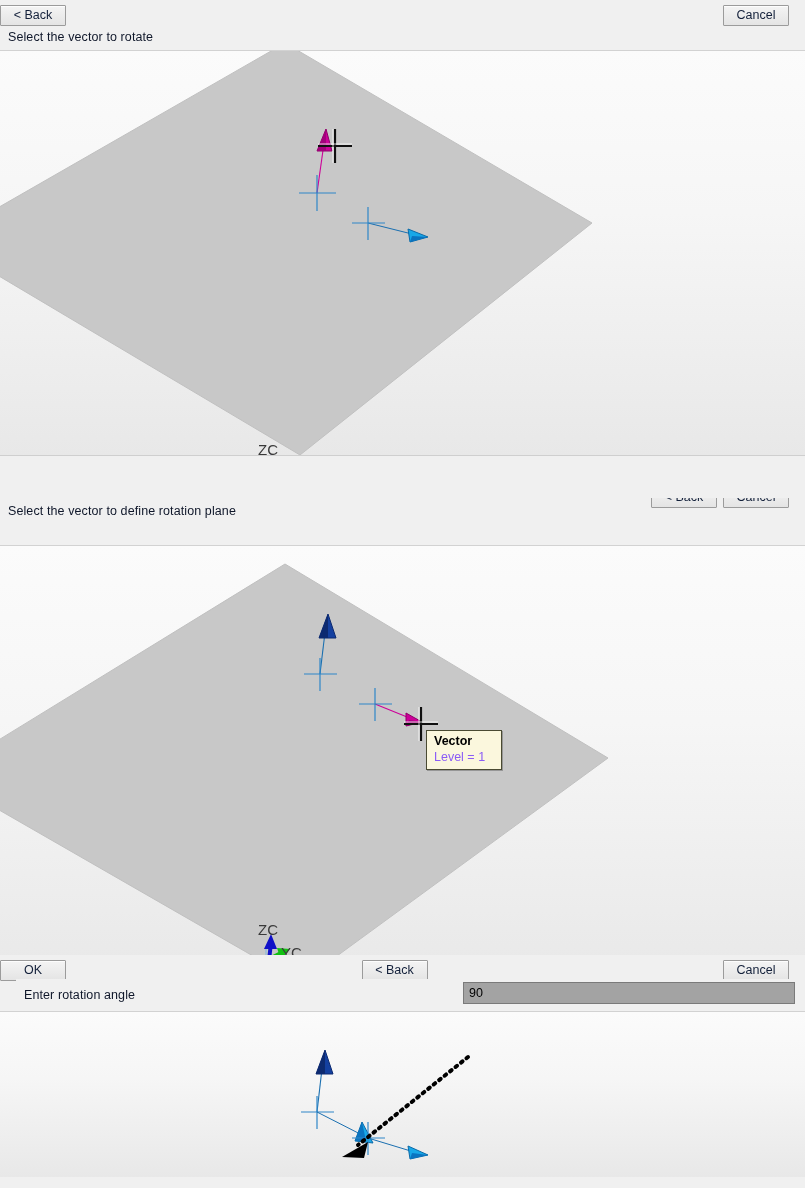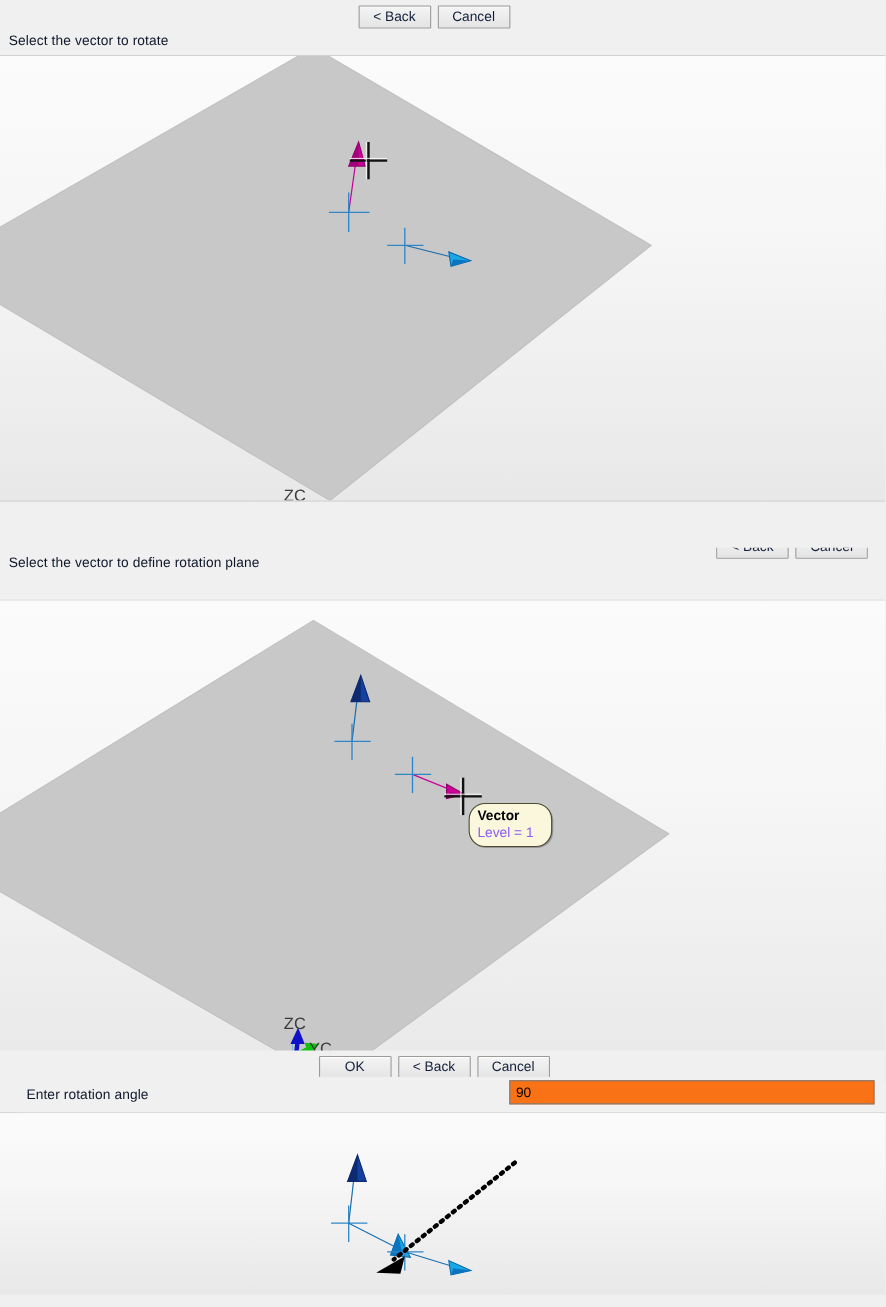--- a/index.html
+++ b/index.html
@@ -9,21 +9,21 @@
     font-family:"Liberation Sans",sans-serif;
     font-size:12px;
     color:#000;
     overflow:hidden;
     position:relative;
   }
   .panel{position:absolute;left:0;width:805px;}
 
   
   .dialogbar{background:#f0f0f0;position:relative;width:805px;}
-  .btnrow{display:flex;justify-content:center;align-items:flex-start;
+  .btnrow{display:flex;justify-content:space-between;align-items:flex-start;
           gap:6px;padding:5px 16px 0 0;height:24px;box-sizing:border-box;}
   .btn{
     font-family:"Liberation Sans",sans-serif;
     font-size:12.5px;color:#13203a;
     background:linear-gradient(#f4f4f4,#e4e4e4);
     border:1px solid #9b9b9b;
     border-radius:1px;
     padding:2px 10px 3px 10px;
     min-width:44px;
     text-align:center;
@@ -31,21 +31,21 @@
     box-shadow:inset 0 1px 0 #fdfdfd;
     cursor:default;
     white-space:nowrap;
   }
   .promptrow{height:26px;display:flex;align-items:center;padding-left:8px;
              background:#f0f0f0;}
   .prompt{font-size:12.5px;color:#0f172a;letter-spacing:.1px;}
   .promptrow .field{
     position:absolute;right:10px;top:3px;
     width:332px;height:22px;box-sizing:border-box;
-    background:#f97316;border:1px solid #7a7a7a;
+    background:#a3a3a3;border:1px solid #7a7a7a;
     font-family:"Liberation Sans",sans-serif;font-size:12.5px;
     color:#000;padding:2px 5px;outline:none;
   }
   .sep{height:1px;background:#d2d2d2;width:805px;}
 
   
   .viewport{
     position:relative;width:805px;overflow:hidden;
     background:linear-gradient(180deg,#fbfbfb 0%,#f6f6f6 40%,#eeeeee 75%,#e8e8e8 100%);
     border-bottom:1px solid #cfcfcf;
@@ -189,21 +189,21 @@
         <polygon points="290,403 281,414 277,402" fill="#12c012"></polygon>
         <line x1="269" y1="415" x2="288" y2="429" stroke="#e01010" stroke-width="4"></line>
         <polygon points="296,435 283,432 289,422" fill="#e01010"></polygon>
         <circle cx="268" cy="414" r="4" fill="#9a9a9a" stroke="#6a6a6a" stroke-width="0.8"></circle>
         <text x="258" y="389" font-family="Liberation Sans,sans-serif" font-size="15" fill="#3a3a3a">ZC</text>
         <text x="281" y="412" font-family="Liberation Sans,sans-serif" font-size="15" fill="#3a3a3a">YC</text>
         <text x="283" y="446" font-family="Liberation Sans,sans-serif" font-size="15" fill="#3a3a3a">XC</text>
       </g>
     </svg>
 
-    <div class="tooltip" style="left:426px;top:184px;width:60px;border-radius:15px;">
+    <div class="tooltip" style="left:426px;top:184px;width:60px;">
       <div class="tt-title">Vector</div>
       <div class="tt-sub">Level = 1</div>
     </div>
   </div>
 </div>
 
 <div class="panel" id="p3" style="top:955px;">
 
   <div class="dialogbar">
     <div class="btnrow">

